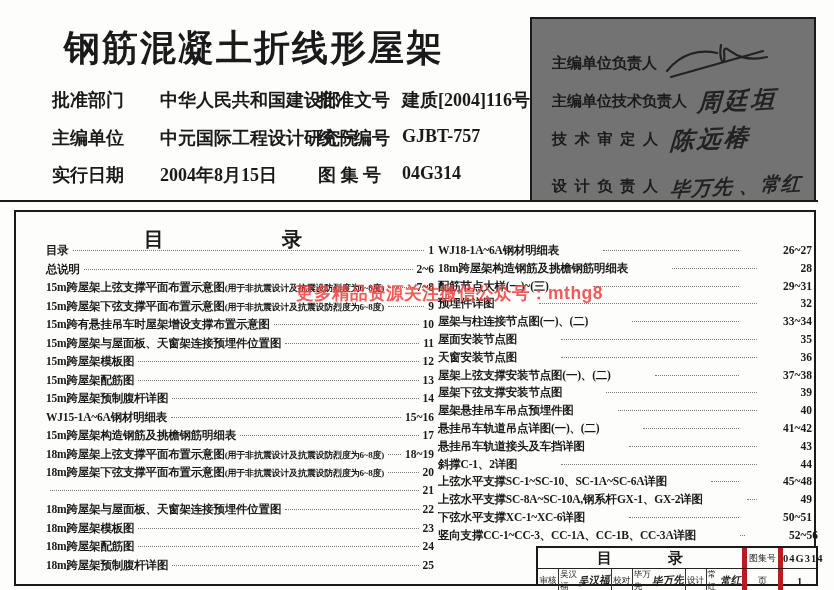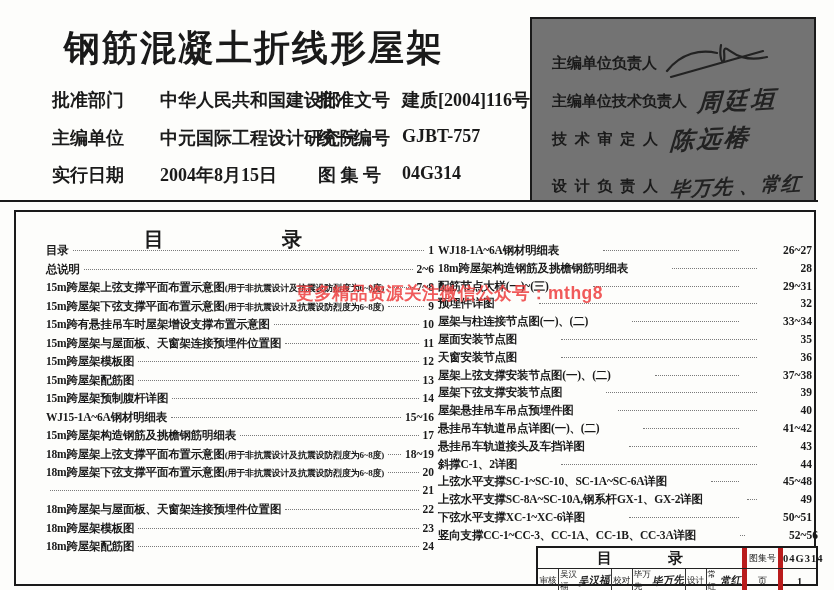--- a/index.html
+++ b/index.html
@@ -208,20 +208,25 @@
         <div class="toc-row">
           <span class="toc-title">18m跨屋架模板图</span>
           <span class="toc-leader"></span>
           <span class="toc-page">23</span>
         </div>
         <div class="toc-row">
           <span class="toc-title">18m跨屋架配筋图</span>
           <span class="toc-leader"></span>
           <span class="toc-page">24</span>
         </div>
+        <div class="toc-row">
+          <span class="toc-title">18m跨屋架预制腹杆详图</span>
+          <span class="toc-leader"></span>
+          <span class="toc-page">25</span>
+        </div>
       </div>
     <div class="toc-col toc-col-right">
         <div class="toc-row">
           <span class="toc-title">WJ18-1A~6A钢材明细表</span>
           <span class="toc-leader"></span>
           <span class="toc-page">26~27</span>
         </div>
         <div class="toc-row">
           <span class="toc-title">18m跨屋架构造钢筋及挑檐钢筋明细表</span>
           <span class="toc-leader"></span>

